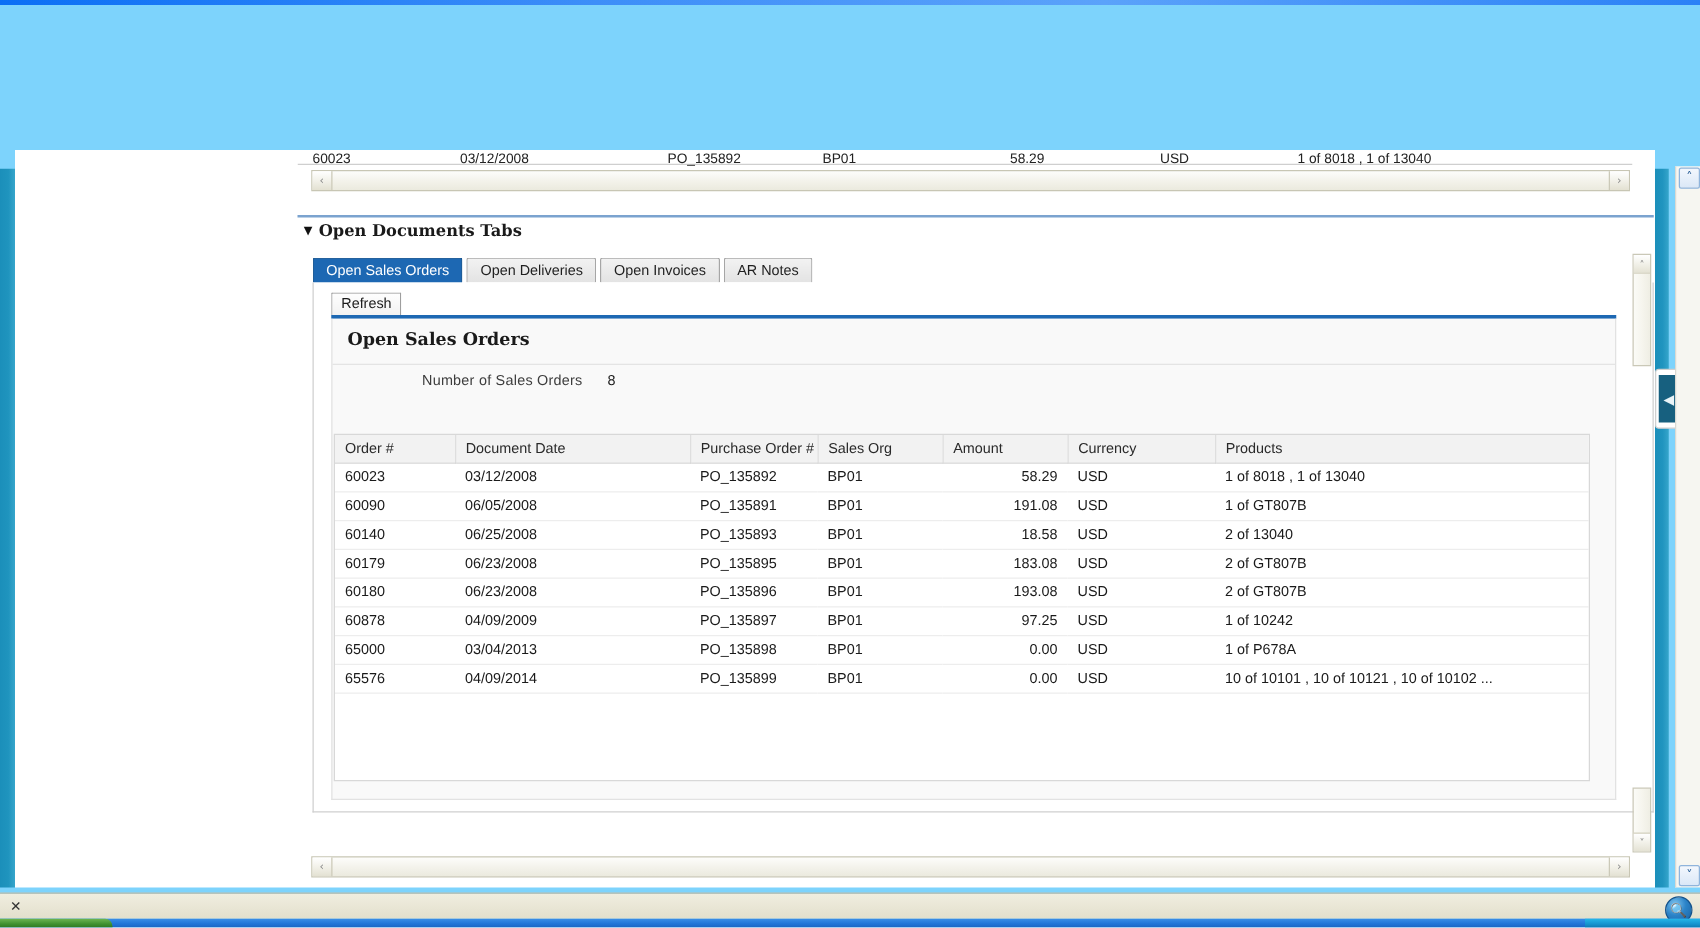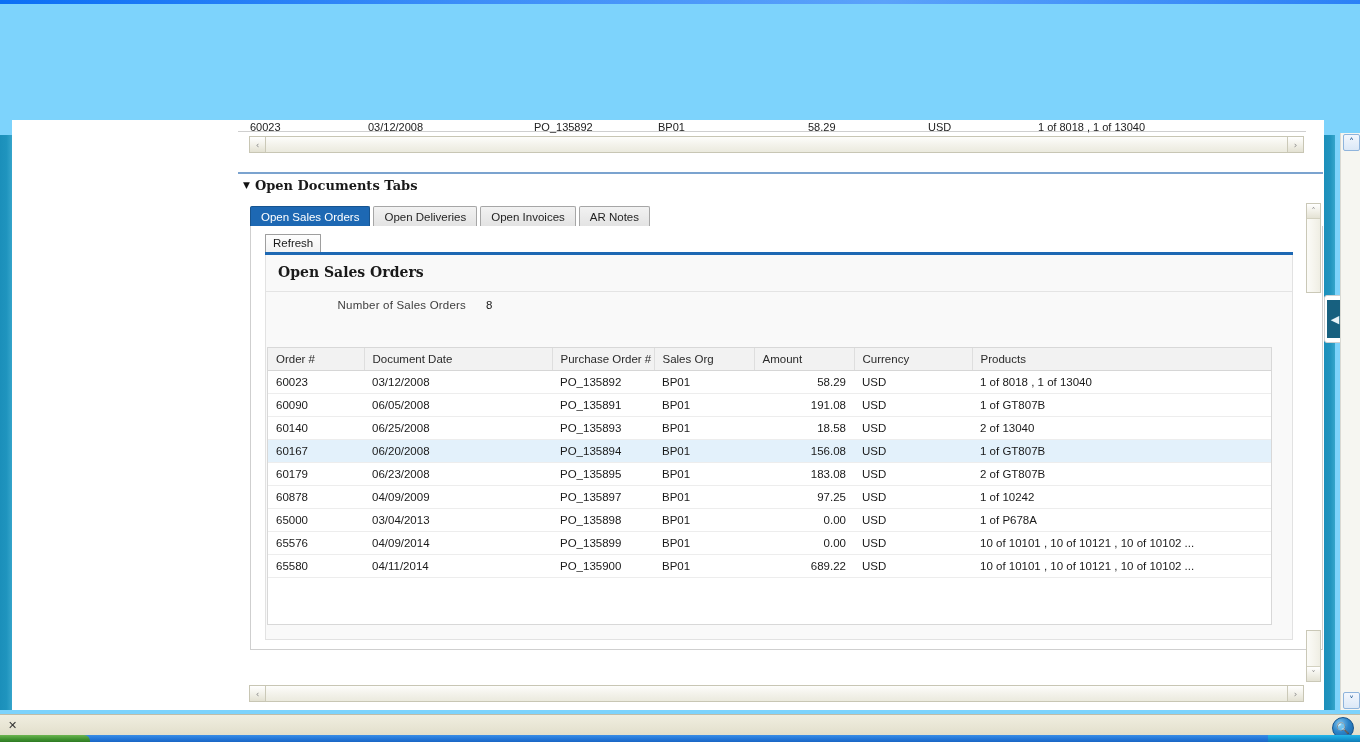--- a/index.html
+++ b/index.html
@@ -426,39 +426,39 @@
               </tr>
               <tr>
                 <td class="c-order">60140</td>
                 <td class="c-date">06/25/2008</td>
                 <td class="c-po">PO_135893</td>
                 <td class="c-org">BP01</td>
                 <td class="c-amt num">18.58</td>
                 <td class="c-cur">USD</td>
                 <td class="c-prod">2 of 13040</td>
               </tr>
-              <tr class="sel">
-                <td class="c-order">60167</td>
-                <td class="c-date">06/20/2008</td>
-                <td class="c-po">PO_135894</td>
-                <td class="c-org">BP01</td>
-                <td class="c-amt num">156.08</td>
-                <td class="c-cur">USD</td>
-                <td class="c-prod">1 of GT807B</td>
-              </tr>
               <tr>
                 <td class="c-order">60179</td>
                 <td class="c-date">06/23/2008</td>
                 <td class="c-po">PO_135895</td>
                 <td class="c-org">BP01</td>
                 <td class="c-amt num">183.08</td>
                 <td class="c-cur">USD</td>
                 <td class="c-prod">2 of GT807B</td>
               </tr>
               <tr>
+                <td class="c-order">60180</td>
+                <td class="c-date">06/23/2008</td>
+                <td class="c-po">PO_135896</td>
+                <td class="c-org">BP01</td>
+                <td class="c-amt num">193.08</td>
+                <td class="c-cur">USD</td>
+                <td class="c-prod">2 of GT807B</td>
+              </tr>
+              <tr>
                 <td class="c-order">60878</td>
                 <td class="c-date">04/09/2009</td>
                 <td class="c-po">PO_135897</td>
                 <td class="c-org">BP01</td>
                 <td class="c-amt num">97.25</td>
                 <td class="c-cur">USD</td>
                 <td class="c-prod">1 of 10242</td>
               </tr>
               <tr>
                 <td class="c-order">65000</td>
@@ -468,29 +468,20 @@
                 <td class="c-amt num">0.00</td>
                 <td class="c-cur">USD</td>
                 <td class="c-prod">1 of P678A</td>
               </tr>
               <tr>
                 <td class="c-order">65576</td>
                 <td class="c-date">04/09/2014</td>
                 <td class="c-po">PO_135899</td>
                 <td class="c-org">BP01</td>
                 <td class="c-amt num">0.00</td>
-                <td class="c-cur">USD</td>
-                <td class="c-prod">10 of 10101 , 10 of 10121 , 10 of 10102 ...</td>
-              </tr>
-              <tr>
-                <td class="c-order">65580</td>
-                <td class="c-date">04/11/2014</td>
-                <td class="c-po">PO_135900</td>
-                <td class="c-org">BP01</td>
-                <td class="c-amt num">689.22</td>
                 <td class="c-cur">USD</td>
                 <td class="c-prod">10 of 10101 , 10 of 10121 , 10 of 10102 ...</td>
               </tr>
             </tbody>
         </table>
       </div>
     </div>
   </div>
 
   <div class="vscroll" style="left:1306px; top:203px; height:90px;">

